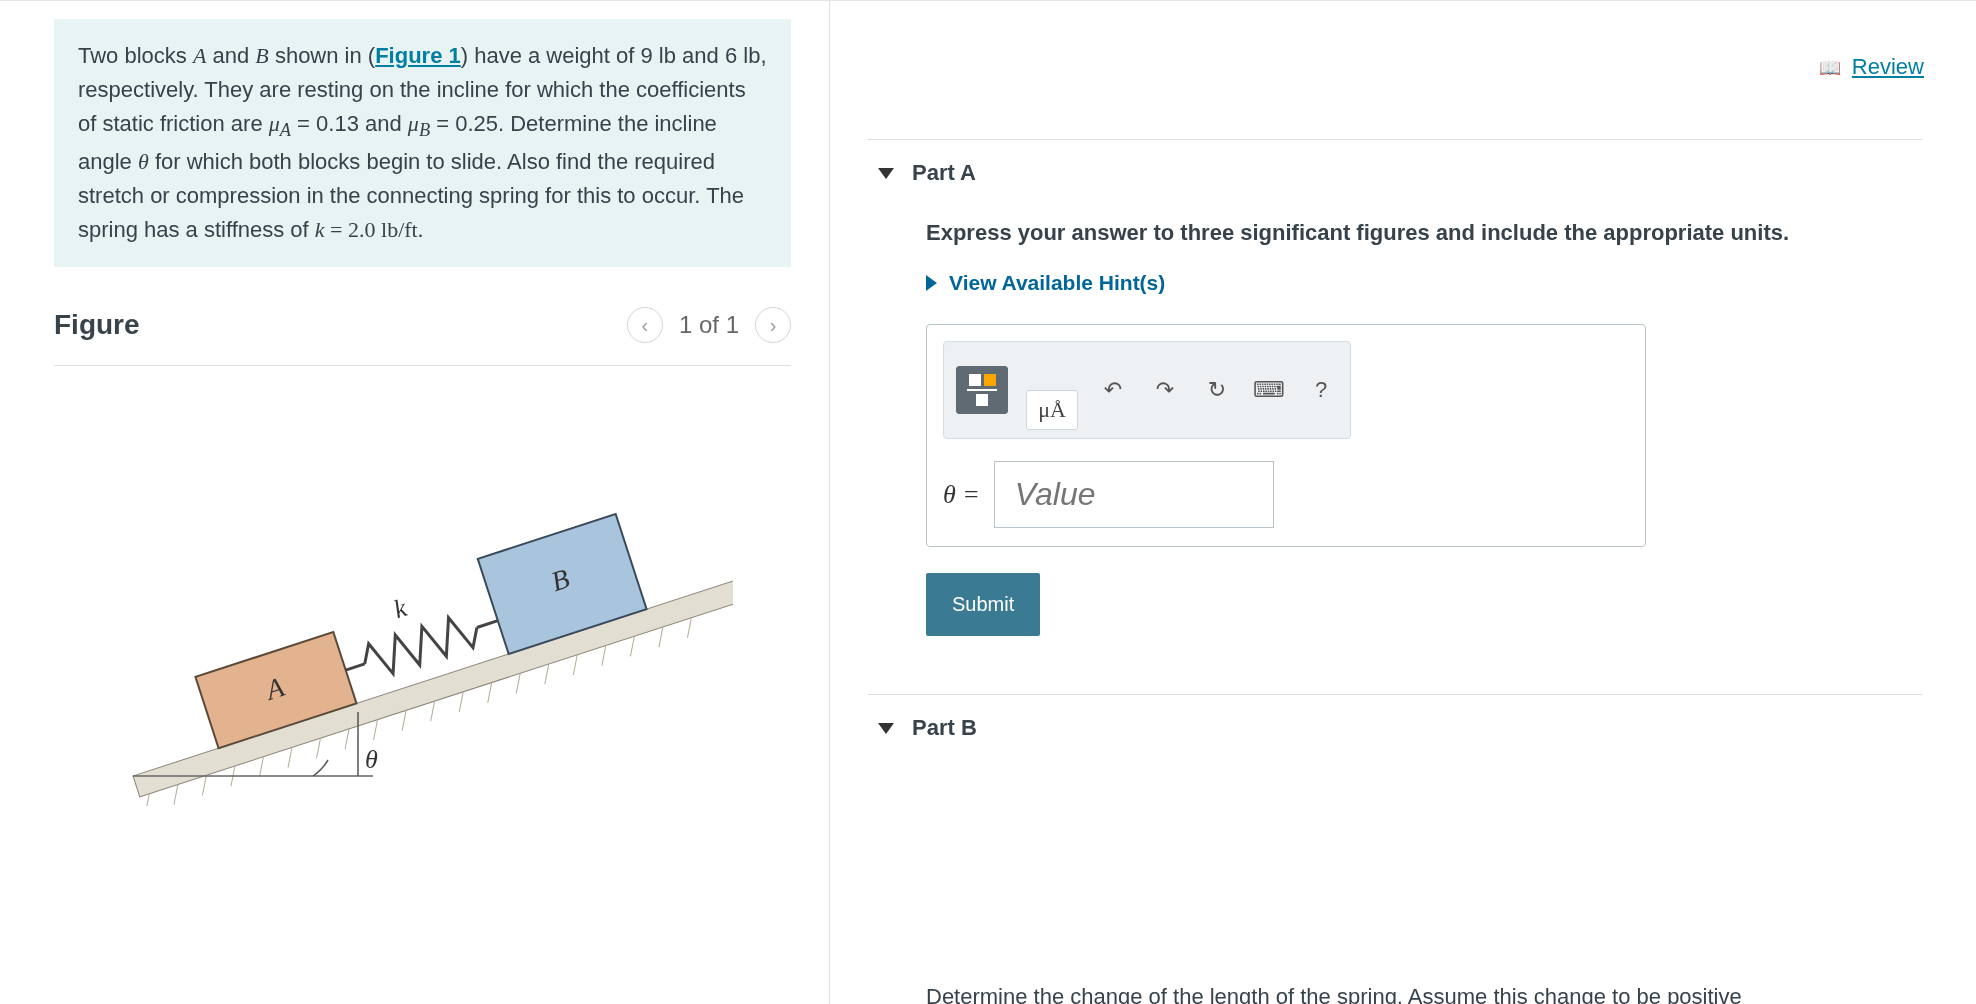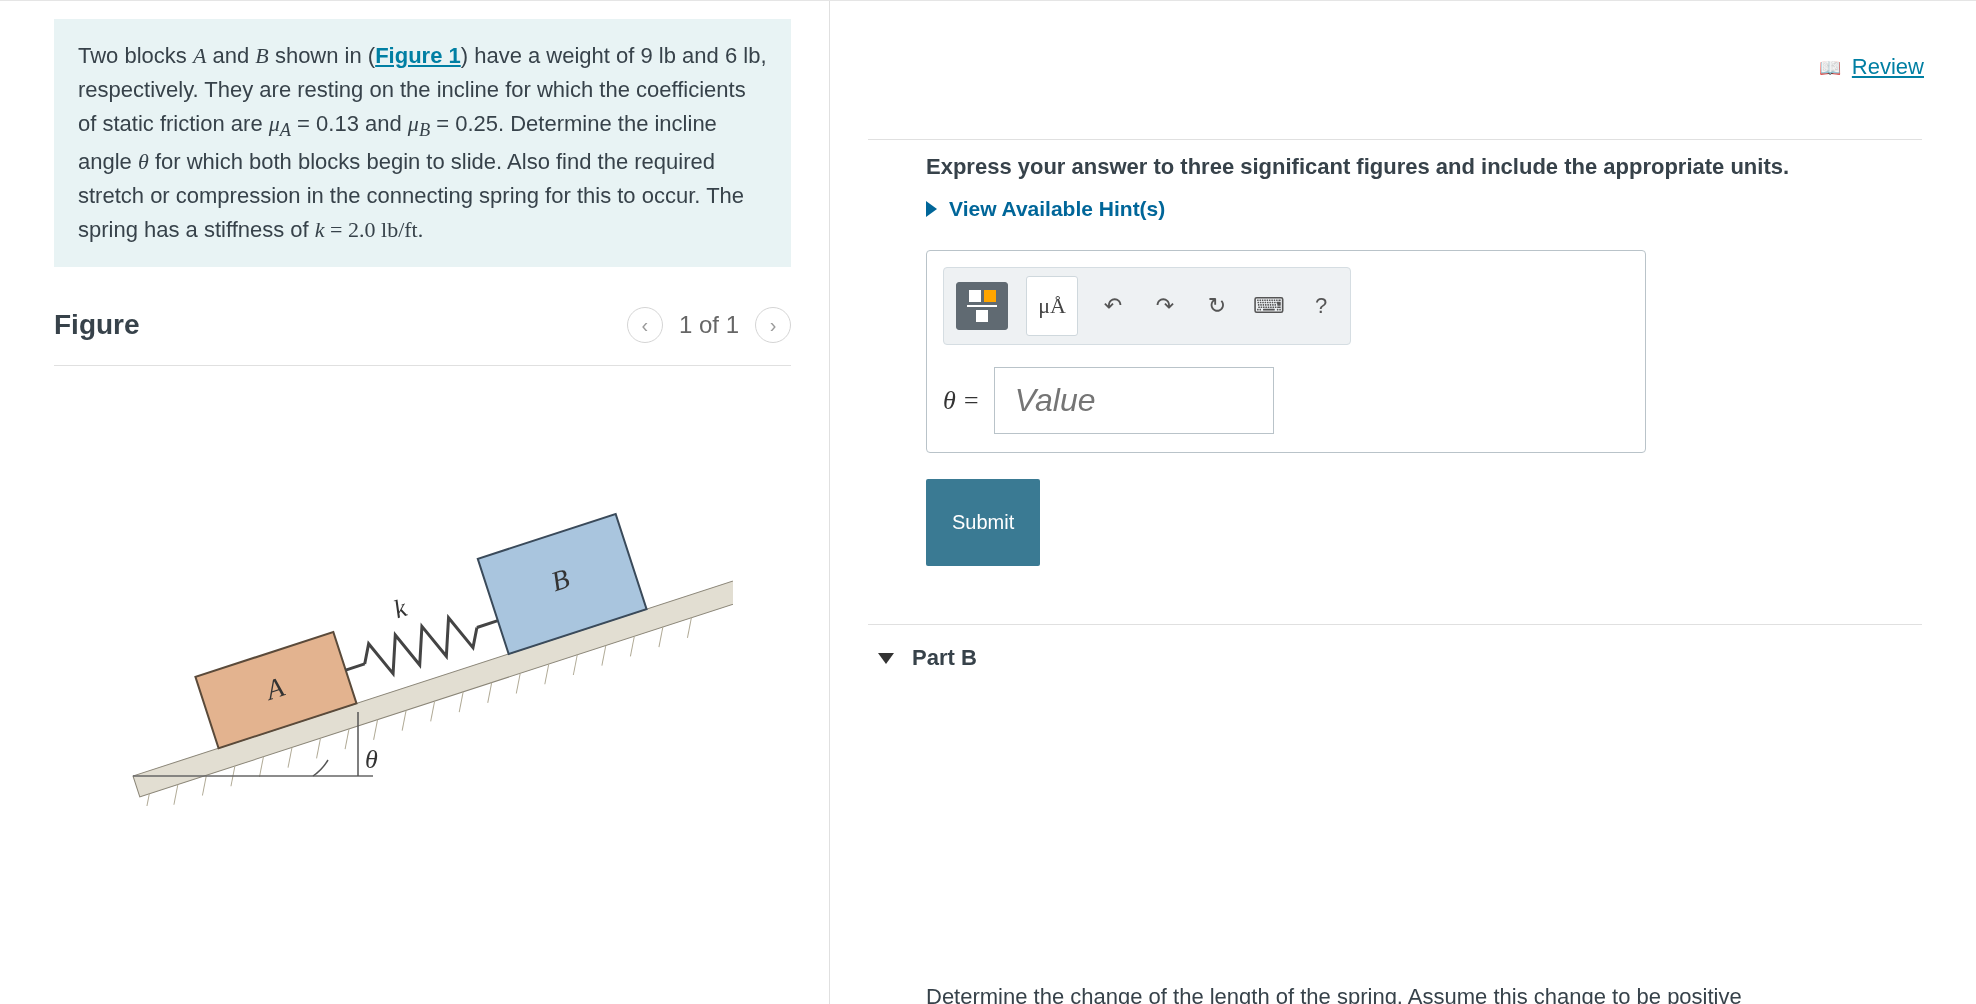--- a/index.html
+++ b/index.html
@@ -97,21 +97,21 @@
     border-top: 11px solid #333;
   }
   .caret-right {
     width: 0; height: 0;
     border-top: 8px solid transparent;
     border-bottom: 8px solid transparent;
     border-left: 11px solid #006699;
   }
   .part-body { padding: 10px 0 18px 58px; }
   .prompt { font-size: 22px; color: #37424a; margin-bottom: 16px; line-height:1.5;}
-  .instruct { font-weight: 700; font-size: 22px; margin-bottom: 14px; line-height:1.5;}
+  .instruct { font-weight: 700; font-size: 22px; margin-bottom: 22px; line-height:1.5;}
   .hints-toggle {
     color: #006699;
     font-weight: 700;
     display: inline-flex; align-items: center; gap: 12px;
     font-size: 21px;
     margin-bottom: 29px;
   }
   .answer-box {
     border: 1px solid #b9c3c9;
     border-radius: 4px;
@@ -132,40 +132,40 @@
   .tool-btn {
     width: 44px; height: 44px;
     background: #fff;
     border: 1px solid #cfd8dd;
     border-radius: 3px;
     display:inline-flex;align-items:center;justify-content:center;
     color:#444;
     font-size: 18px;
   }
   .tool-btn.fraction { background: #606a72; border-color:#606a72; color:#fff; padding:4px; width:52px; height:48px;}
-  .tool-btn.special { font-family: "Times New Roman", serif; font-size: 22px; width:52px;height:60px; background:#fff;}
+  .tool-btn.special { font-family: "Times New Roman", serif; font-size: 22px; width:52px;height:40px; background:#fff;margin-top:40px;}
   .tool-icon { font-size: 22px; color:#555; display:inline-flex; align-items:center; justify-content:center; width:34px;}
   .input-row { display:flex; align-items:center; gap: 14px; }
   .var-label { font-family: "Times New Roman", serif; font-style: italic; font-size: 26px; color:#333; }
   .val-input, .unit-input {
     border: 1px solid #b9c3c9;
     padding: 14px 20px;
     font-size: 32px;
     font-family: Liberation Sans, sans-serif;
     font-style: italic;
     color: #9aa4aa;
   }
   .val-input { width: 280px; }
   .unit-input { width: 280px; }
   .submit-btn {
     margin-top: 26px;
     background: #3a7a93;
     color: #fff;
     border: none;
-    padding: 32px 26px;
+    padding: 20px 26px;
     font-size: 20px;
     border-radius: 2px;
     text-align: center;
   }
   .part-b-block {
     margin-top: 40px;
     border-top: 1px solid #e0e0e0;
   }
   .cutoff-text {
     position: absolute;
@@ -252,20 +252,24 @@
     </div>
   </div>
 
   <div class="right-col">
     <a class="review-link">
       <span class="book-icon"></span>
       <span>Review</span>
     </a>
 
     <div class="part-block">
+      <div class="part-header">
+        <span class="caret-down"></span>
+        <span>Part A</span>
+      </div>
       <div class="part-body">
         <div class="instruct">Express your answer to three significant figures and include the appropriate units.</div>
         <div class="hints-toggle">
           <span class="caret-right"></span>
           <span>View Available Hint(s)</span>
         </div>
 
         <div class="answer-box">
           <div class="toolbar-row">
             <button class="tool-btn fraction">

